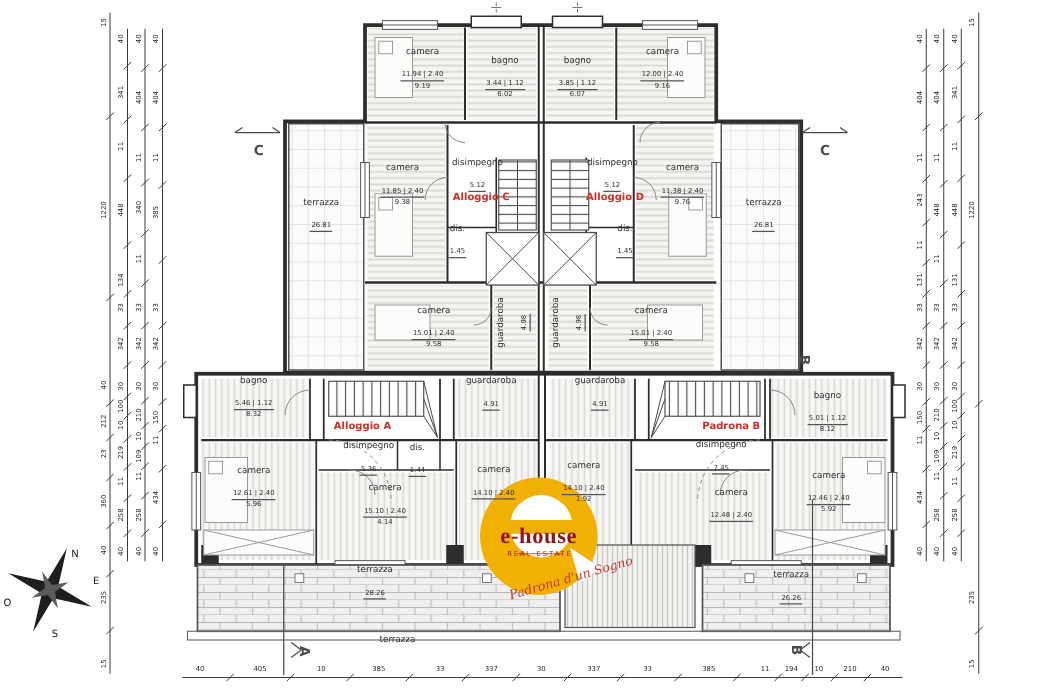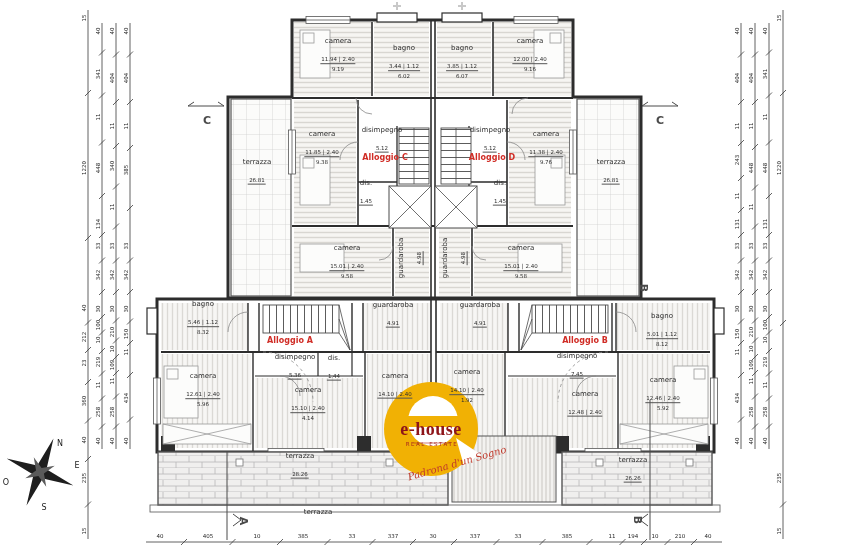--- a/index.html
+++ b/index.html
@@ -401,21 +401,21 @@
     <div class="lbl alloggio" style="left: 385px; top: 158px;">
       <div class="">Alloggio C</div>
     </div>
     <div class="lbl alloggio" style="left: 492px; top: 158px;">
       <div class="">Alloggio D</div>
     </div>
     <div class="lbl alloggio" style="left: 290px; top: 341px;">
       <div class="">Alloggio A</div>
     </div>
     <div class="lbl alloggio" style="left: 585px; top: 341px;">
-      <div class="">Alloggio B</div>
+      <div class="">Padrona B</div>
     </div>
     <div class="lbl marker" style="left: 207px; top: 121px;">
       <div class="">C</div>
     </div>
     <div class="lbl marker" style="left: 660px; top: 121px;">
       <div class="">C</div>
     </div>
     <div class="lbl marker" style="left: 643px; top: 288px; transform: translate(-50%, -50%) rotate(90deg);">
       <div class="">B</div>
     </div>

